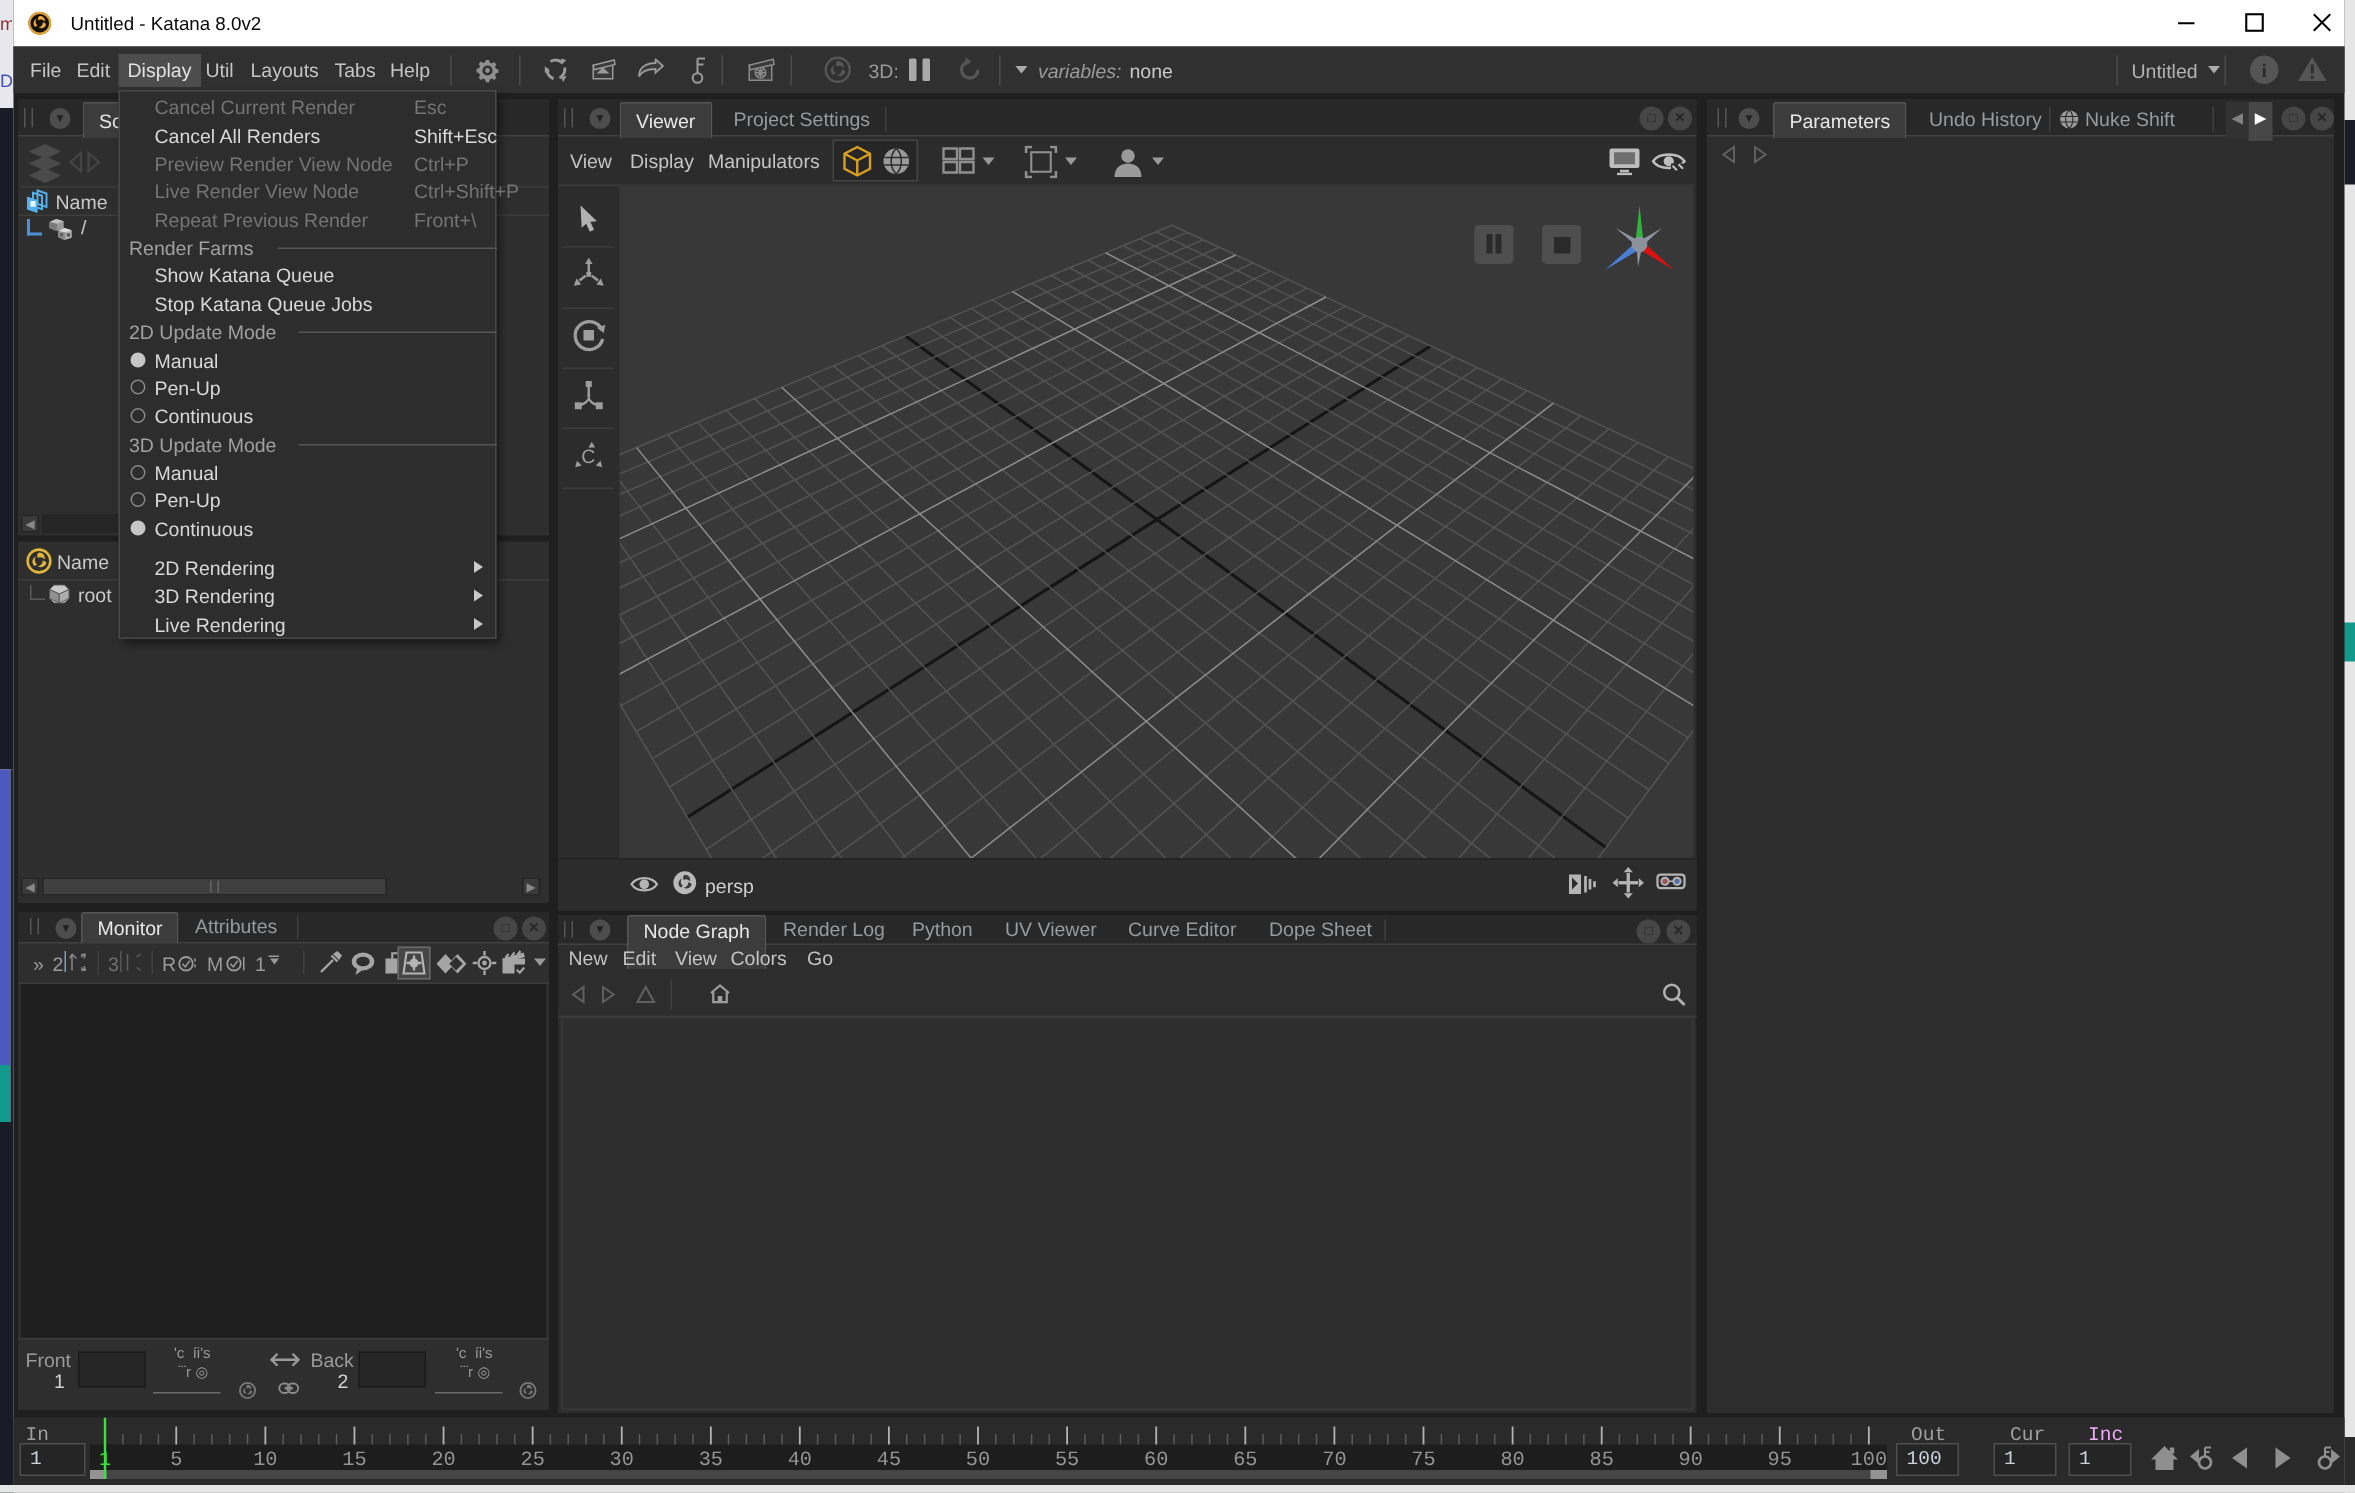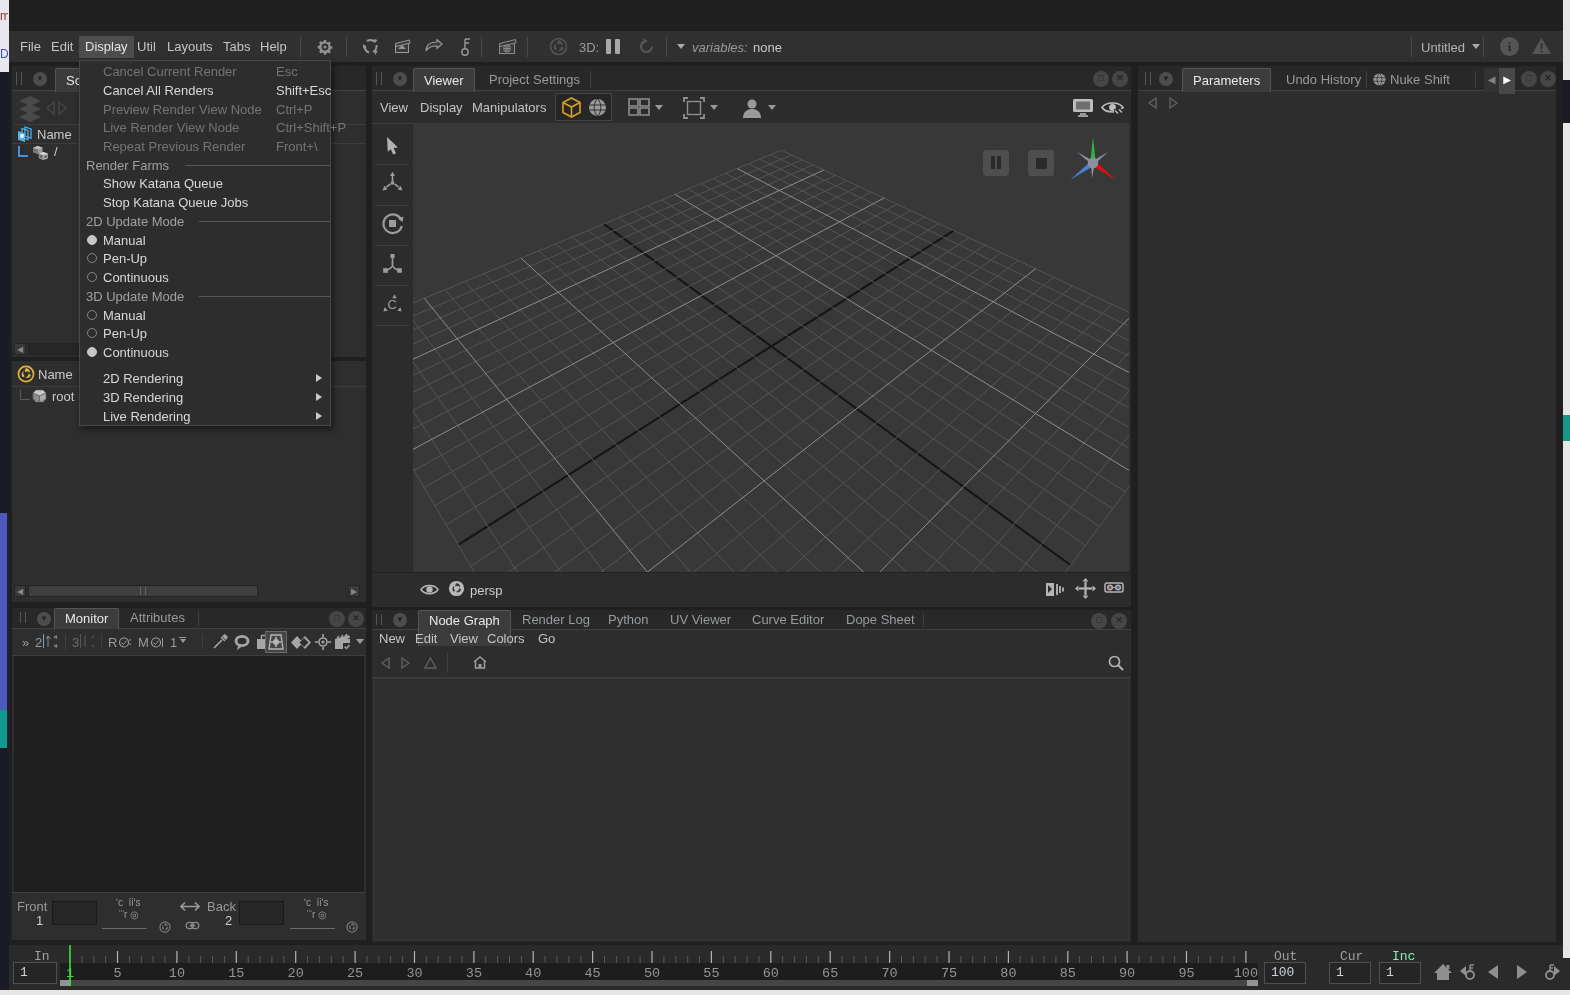--- a/index.html
+++ b/index.html
@@ -39,20 +39,41 @@
 <div class="a" style="left:0;top:710px;width:7px;height:38px;background:#11998e"></div>
 <div class="a" style="left:7px;top:513px;width:2px;height:235px;background:#20222e"></div>
 <div class="a" style="left:0;top:748px;width:9px;height:247px;background:#191b26"></div>
 <div class="a" style="left:1563px;top:0;width:7px;height:995px;background:#e6e6e6"></div>
 <div class="a" style="left:1563px;top:80px;width:7px;height:43px;background:#191b26"></div>
 <div class="a" style="left:1562px;top:415px;width:8px;height:26px;background:#12998c"></div>
 <div class="a" style="left:1563px;top:958px;width:7px;height:32px;background:#2a2a2a"></div>
 <div class="a" style="left:0;top:990px;width:1570px;height:5px;background:#e6e6e6"></div>
 
 <div id="win">
+<div id="titlebar">
+ <svg class="a" style="left:9px;top:7px" width="17" height="17" viewBox="0 0 25 25">
+  <circle cx="12.5" cy="12.5" r="11" fill="#161007"></circle>
+  <circle cx="12.5" cy="12.5" r="10.2" fill="none" stroke="#e0a33c" stroke-width="2.2"></circle>
+  <g fill="#e8ad42">
+   <path d="M12.5 5.5 C16 5.5 18 8 17.5 11 C15.5 8.5 13 8.5 11 9.5 C10.5 7.5 11 6 12.5 5.5 Z"></path>
+   <path d="M18.6 14.2 C17 17.3 14 18 11.3 16.7 C14.4 16 15.6 13.8 15.5 11.6 C17.5 12 18.6 13 18.6 14.2 Z"></path>
+   <path d="M7.2 15.2 C5.5 12.2 6.8 9.4 9.5 8.2 C7.7 10.8 8.5 13.2 10.3 14.5 C9 16.1 7.9 16.3 7.2 15.2 Z"></path>
+  </g>
+ </svg>
+ <div class="a" style="left:38px;top:9px;font-size:12.5px;color:#0a0a0a">Untitled - Katana 8.0v2</div>
+ <svg class="a" style="left:1441px;top:7px" width="16" height="16" viewBox="0 0 16 16">
+        <path d="M2 8.5 H13" stroke="#000" stroke-width="1.3" fill="none"></path>
+      </svg>
+ <svg class="a" style="left:1486px;top:7px" width="16" height="16" viewBox="0 0 16 16">
+        <rect x="2.5" y="2.5" width="11" height="11" fill="none" stroke="#000" stroke-width="1.4"></rect>
+      </svg>
+ <svg class="a" style="left:1531px;top:7px" width="16" height="16" viewBox="0 0 16 16">
+        <path d="M2.5 2.5 L13.5 13.5 M13.5 2.5 L2.5 13.5" stroke="#000" stroke-width="1.3" fill="none"></path>
+      </svg>
+</div>
 <div id="menubar">
  <div class="mi" style="left:5px">File</div>
  <div class="mi" style="left:36px">Edit</div>
  <div class="mi" style="left:70px;background:#4d4d4d;color:#e2e2e2">Display</div>
  <div class="mi" style="left:122px">Util</div>
  <div class="mi" style="left:152px">Layouts</div>
  <div class="mi" style="left:208px">Tabs</div>
  <div class="mi" style="left:245px">Help</div>
  <div class="sep" style="left:291px"></div>
  <svg class="a" style="left:307px;top:7px" width="18" height="18" viewBox="0 0 18 18">
@@ -582,21 +603,21 @@
  <div class="pfl" style="left:402px">✕</div>
  <svg class="a" style="left:6px;top:30px" width="16" height="14" viewBox="0 0 16 14">
         <path d="M12 2 L5 7 12 12Z" fill="none" stroke="#5f5f5f" stroke-width="1.4"></path>
       </svg>
  <svg class="a" style="left:28px;top:30px" width="16" height="14" viewBox="0 0 16 14">
         <path d="M4 2 L11 7 4 12Z" fill="none" stroke="#5f5f5f" stroke-width="1.4"></path>
       </svg>
 </div>
 
 <div class="panel" id="timeline" style="left:0;top:945px;width:1554px;height:45px;background:#2a2a2a">
- <div class="a" style="left:25px;top:4px;color:#9f9f9f;font-family:'Liberation Mono',monospace">In</div>
+ <div class="a" style="left:8px;top:4px;color:#9f9f9f;font-family:'Liberation Mono',monospace">In</div>
  <div class="ibox" style="left:4px;top:17px;width:44px;height:22px">1</div>
  <div id="ruler" class="a" style="left:0;top:0;width:1554px;height:45px">
         <div class="a" style="left:51px;top:18px;width:1198px;height:17px;background:#1d1d1d"></div>
         <div class="a" style="left:51px;top:35px;width:1198px;height:6px;background:#454545"></div>
         <div class="a" style="left:51px;top:35px;width:11px;height:6px;background:#939393"></div>
         <div class="a" style="left:1238px;top:35px;width:11px;height:6px;background:#939393"></div>
         <svg class="a" style="left:0;top:0" width="1554" height="45" viewBox="0 0 1554 45">
           <rect x="72.4" y="11" width="1" height="7" fill="#5a5a5a"></rect>
           <rect x="84.3" y="11" width="1" height="7" fill="#5a5a5a"></rect>
           <rect x="96.1" y="11" width="1" height="7" fill="#5a5a5a"></rect>
@@ -717,21 +738,21 @@
           <text x="1118.1" y="31.5" fill="#949494" font-size="13.5" text-anchor="middle" font-family="Liberation Mono">90</text>
           <text x="1177.5" y="31.5" fill="#949494" font-size="13.5" text-anchor="middle" font-family="Liberation Mono">95</text>
           <text x="1236.9" y="31.5" fill="#949494" font-size="13.5" text-anchor="middle" font-family="Liberation Mono">100</text>
           <rect x="60.2" y="0" width="1.6" height="41" fill="#3ce03c"></rect>
         </svg>
       </div>
  <div class="a" style="left:1265px;top:4px;color:#9f9f9f;font-family:'Liberation Mono',monospace">Out</div>
  <div class="ibox" style="left:1255px;top:17px;width:42px;height:22px">100</div>
  <div class="a" style="left:1331px;top:4px;color:#9f9f9f;font-family:'Liberation Mono',monospace">Cur</div>
  <div class="ibox" style="left:1320px;top:17px;width:42px;height:22px">1</div>
- <div class="a" style="left:1383px;top:4px;color:#86efac;font-family:'Liberation Mono',monospace">Inc</div>
+ <div class="a" style="left:1383px;top:4px;color:#f0abfc;font-family:'Liberation Mono',monospace">Inc</div>
  <div class="ibox" style="left:1370px;top:17px;width:42px;height:22px">1</div>
  <svg class="a" style="left:1424px;top:18px" width="20" height="18" viewBox="0 0 20 18">
         <path d="M10 1 L19 10 H16 V17 H4 V10 H1Z" fill="#8f8f8f"></path>
         <rect x="13.5" y="2" width="3" height="4" fill="#8f8f8f"></rect>
       </svg>
  <svg class="a" style="left:1449px;top:17px" width="20" height="20" viewBox="0 0 20 20">
         <path d="M8 4 l-6 5 6 5" fill="#8f8f8f"></path>
         <circle cx="12" cy="13" r="4" fill="none" stroke="#8f8f8f" stroke-width="1.8"></circle>
         <path d="M12 9 V3 M12 3 h4 M12 6 h3" stroke="#8f8f8f" stroke-width="1.4" fill="none"></path>
       </svg>

